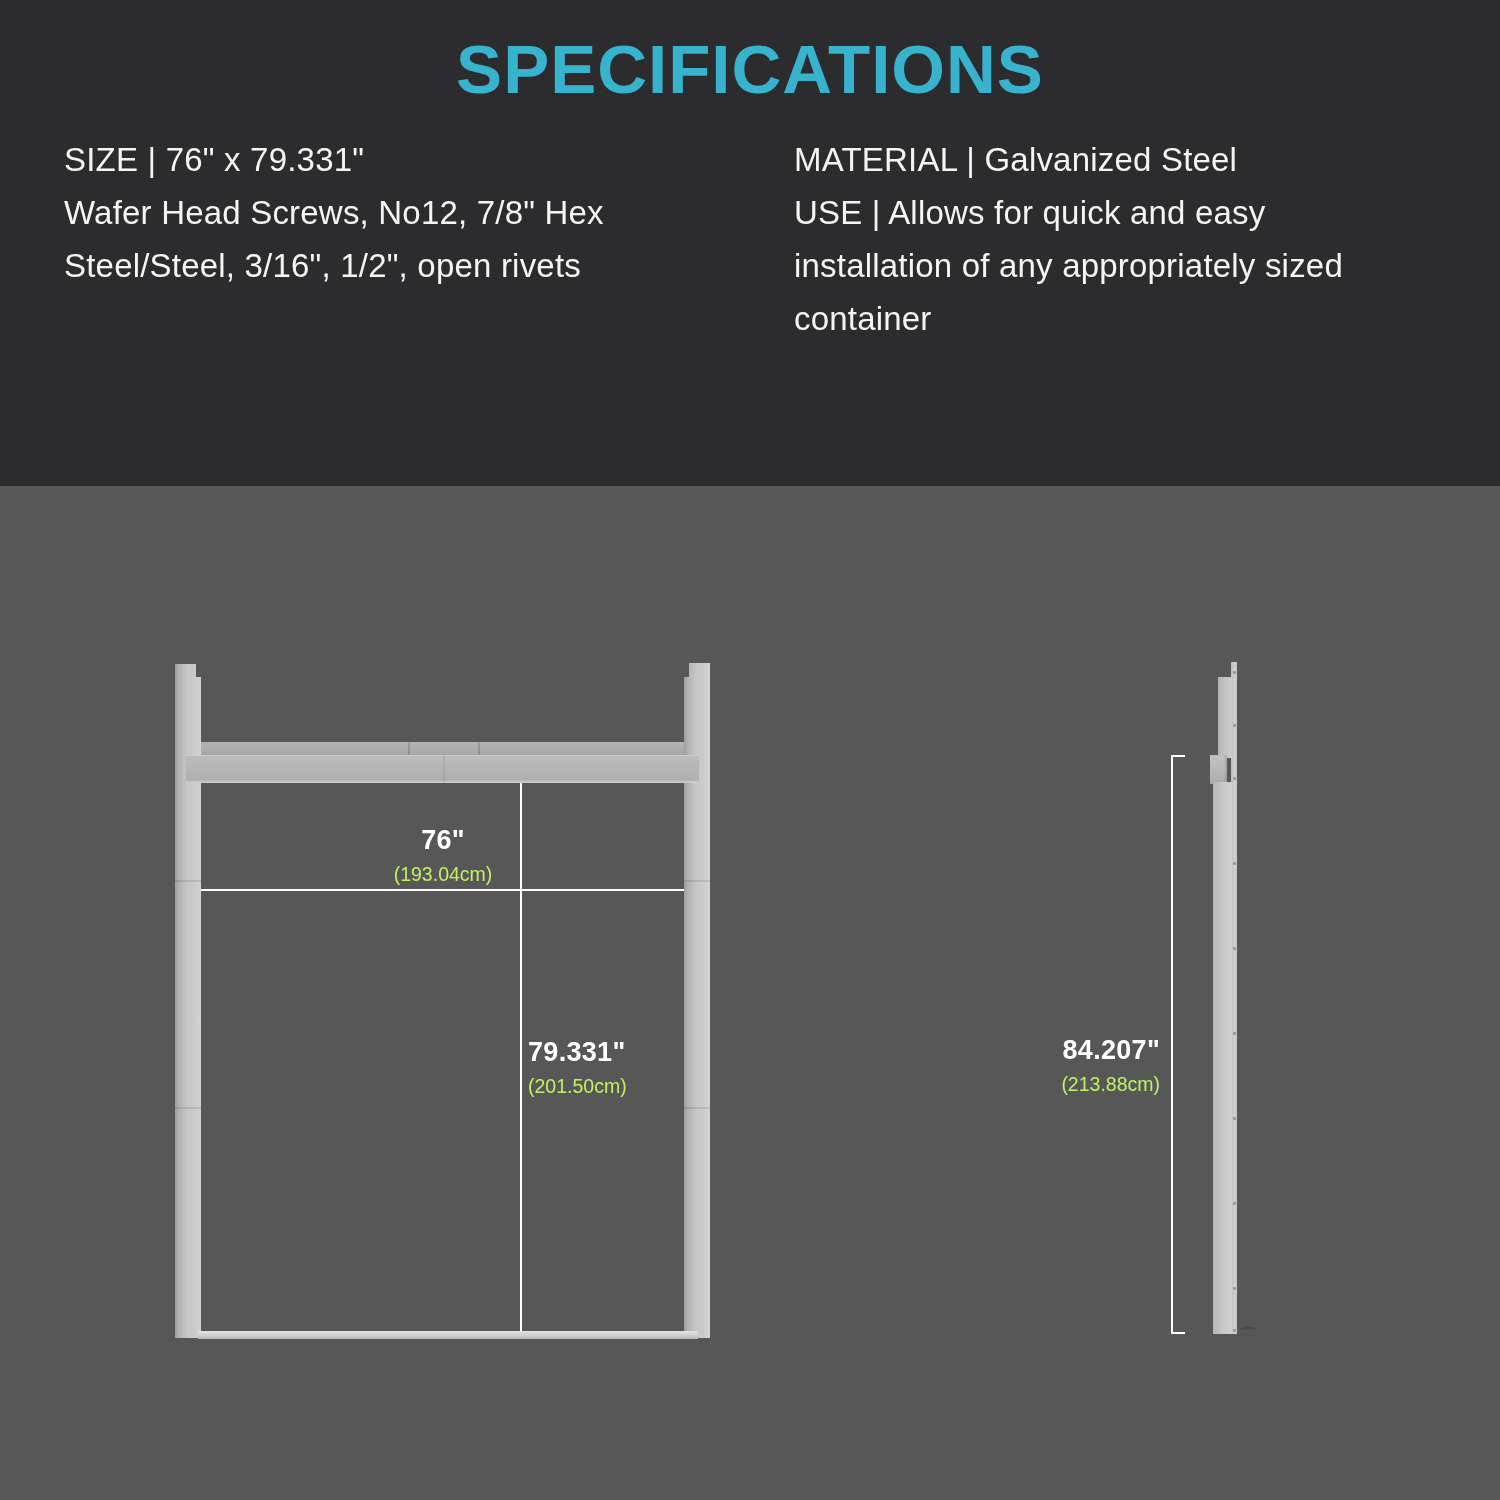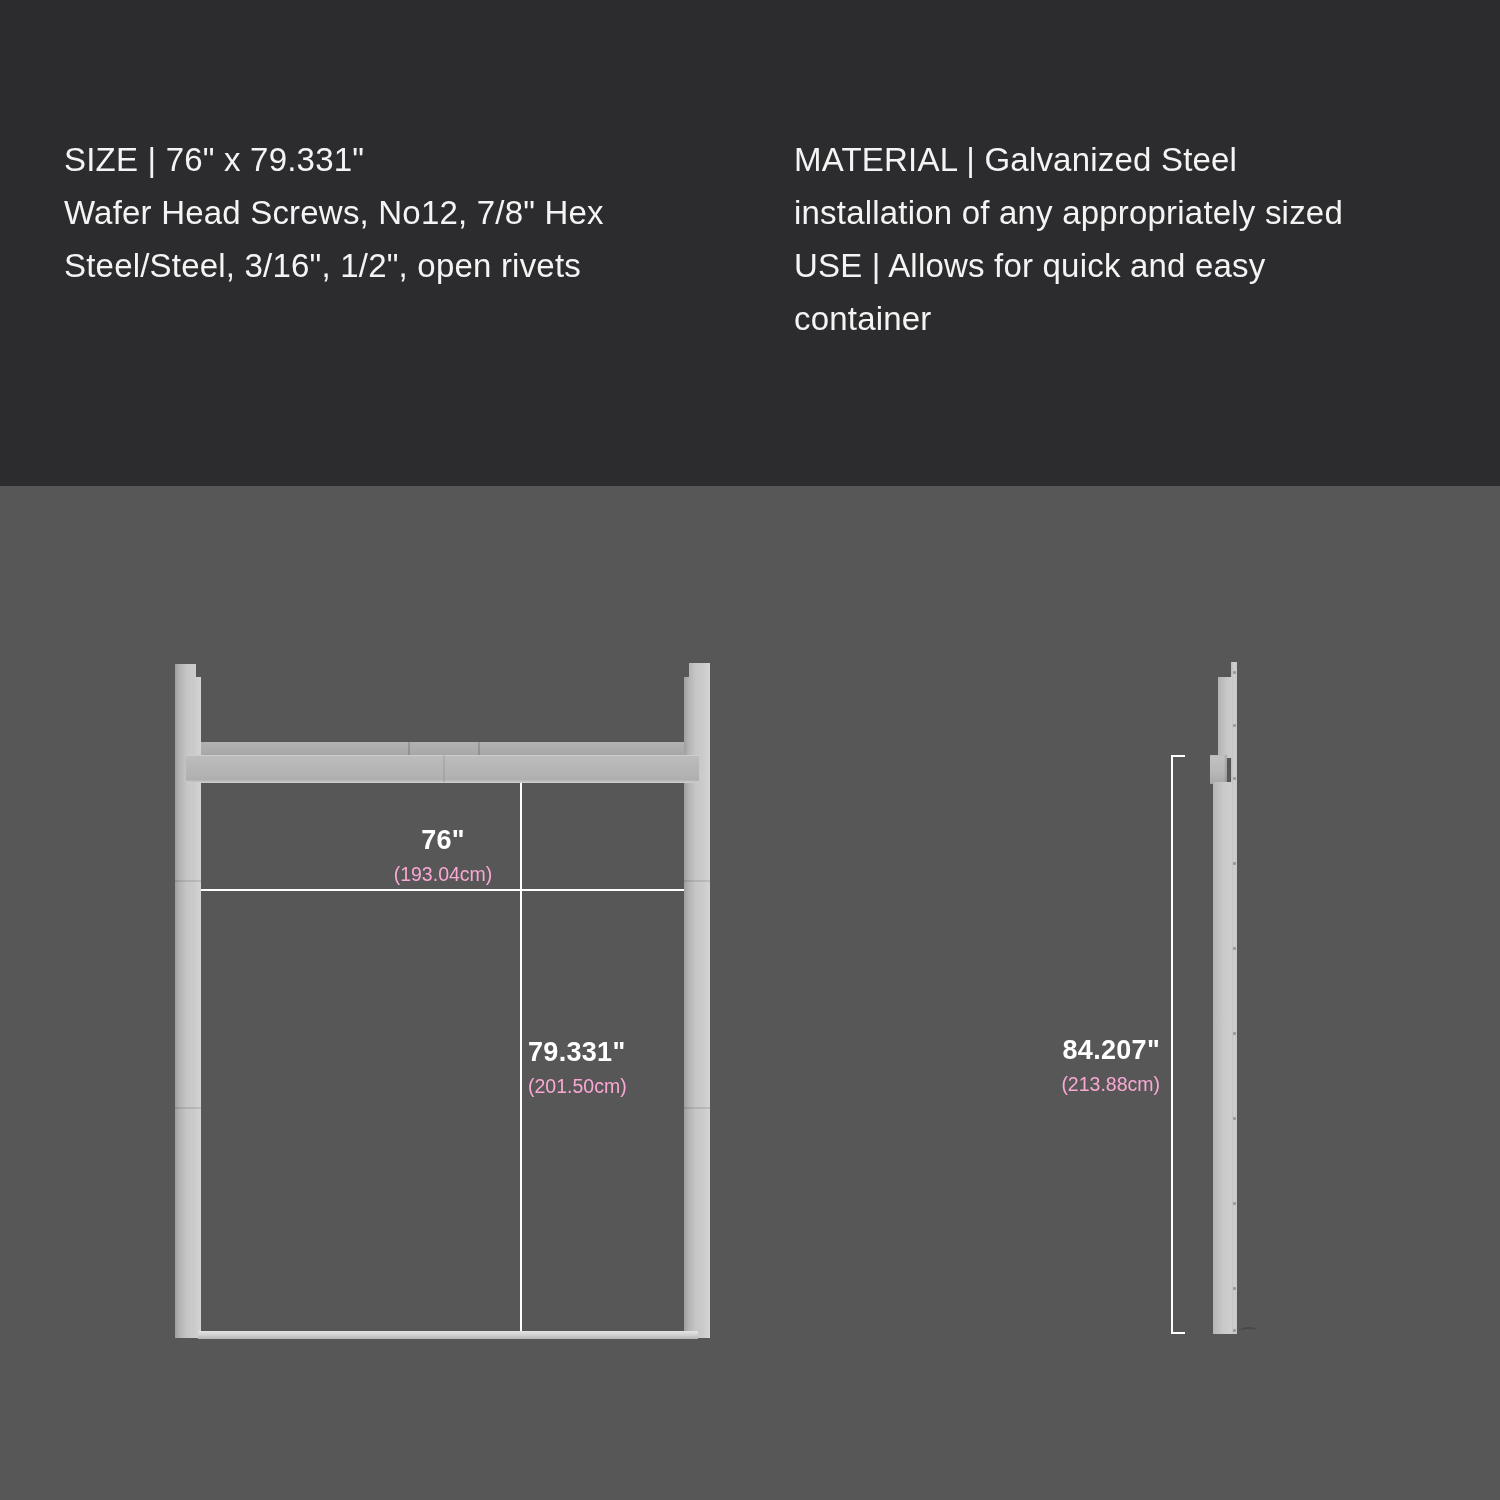--- a/index.html
+++ b/index.html
@@ -45,21 +45,21 @@
   }
   .beam-joint{position:absolute;top:0;width:2px;height:100%;background:rgba(0,0,0,.07);}
   .sill{
     background:linear-gradient(180deg,#e3e3e3 0%,#cfcfcf 55%,#b5b5b5 100%);
   }
   .dim-line{background:#ffffff;}
   .dim-label-big{
     color:#ffffff;font-size:27px;font-weight:bold;letter-spacing:.3px;line-height:30px;
   }
   .dim-label-metric{
-    color:#f9a8d4;font-size:19.5px;font-weight:400;line-height:22px;margin-top:8px;
+    color:#bef264;font-size:19.5px;font-weight:400;line-height:22px;margin-top:8px;
   }
   .center{text-align:center;}
   .rightalign{text-align:right;}
   
   .side-back{
     background:linear-gradient(90deg,#bdbdbd 0%,#d0d0d0 60%,#c4c4c4 100%);
   }
   .side-upper{
     background:linear-gradient(90deg,#b3b3b3 0%,#c6c6c6 60%,#cdcdcd 100%);
   }
@@ -73,31 +73,32 @@
   .rivet{position:absolute;width:3px;height:3px;background:#9a9a9a;border-radius:1px;}
   .foot-shadow{
     width:17px;height:5px;border-radius:50% 50% 0 0;
     border-top:2px solid rgba(30,30,30,.25);
   }
 </style>
 </head>
 <body>
 
 <div class="header">
+  <div class="title">SPECIFICATIONS</div>
 
   <div class="spec-col left">
     <div>SIZE | 76" x 79.331"</div>
     <div>Wafer Head Screws, No12, 7/8" Hex</div>
     <div>Steel/Steel, 3/16", 1/2", open rivets</div>
   </div>
 
   <div class="spec-col right">
     <div>MATERIAL | Galvanized Steel</div>
+    <div>USE | Allows for quick and easy</div>
     <div>installation of any appropriately sized</div>
-    <div>USE | Allows for quick and easy</div>
     <div>container</div>
   </div>
 </div>
 
 <div class="diagram">
 
   <div>
 
     <div class="part post" style="left:175px;top:178px;"></div>
     <div class="part notch" style="left:196px;top:178px;width:5px;height:13px;"></div>

